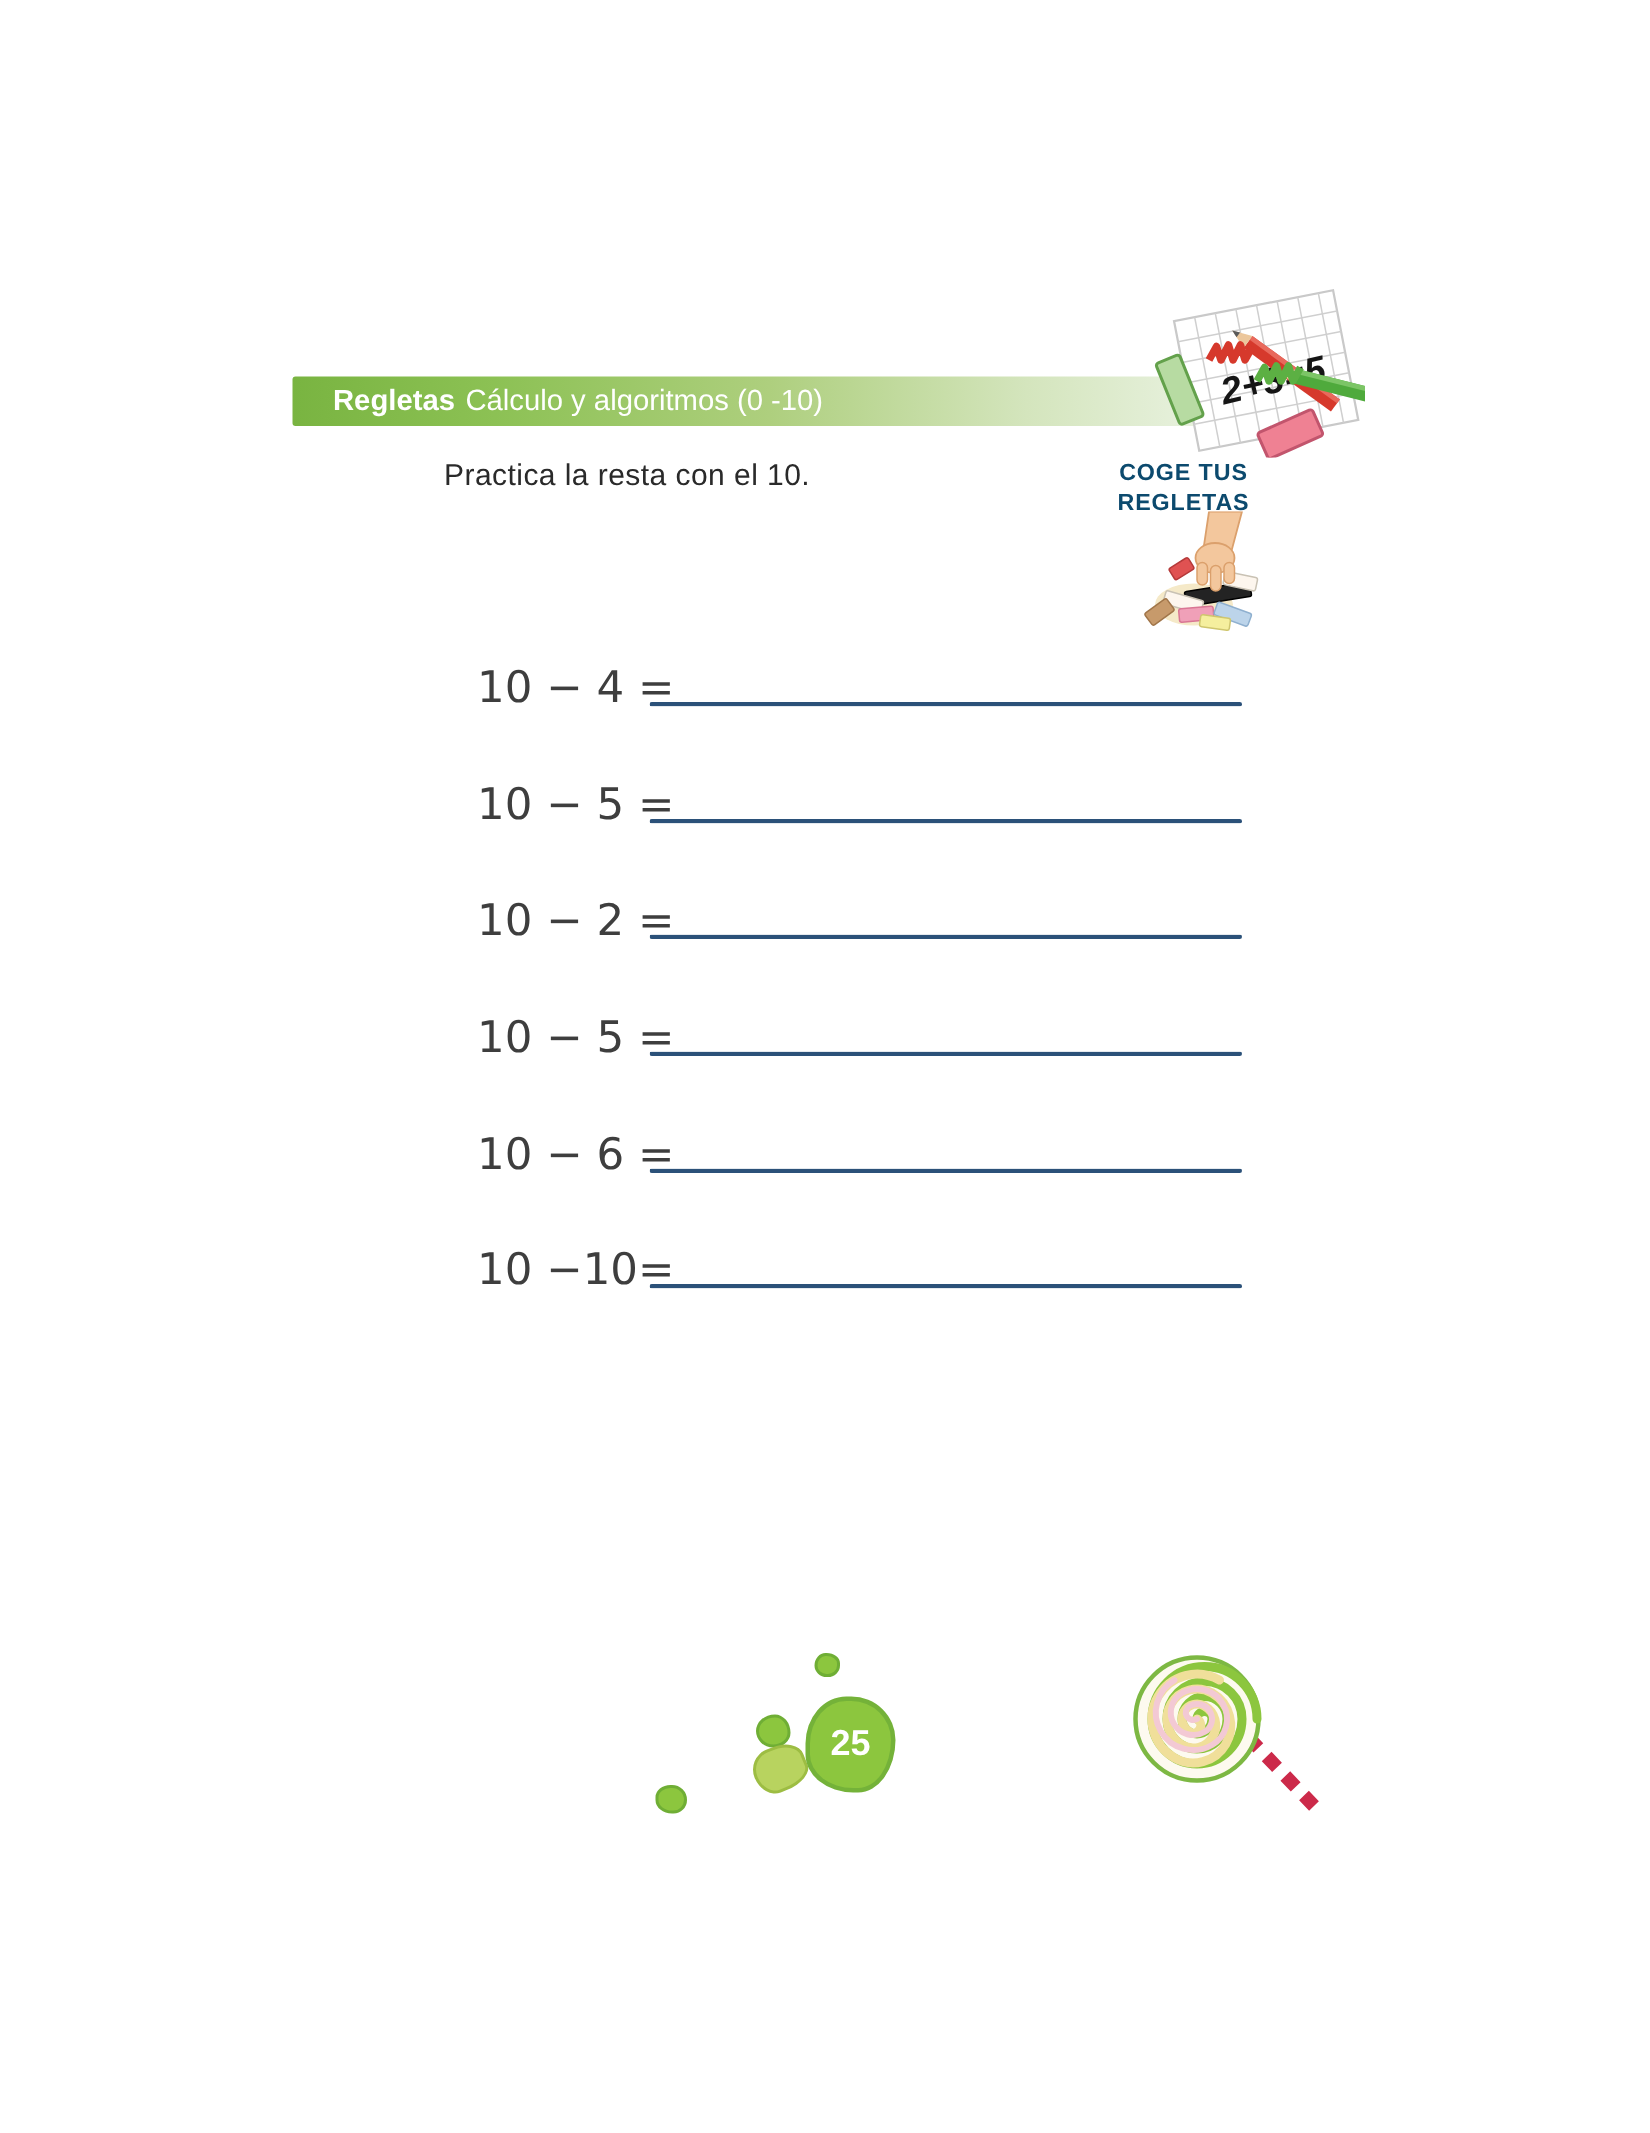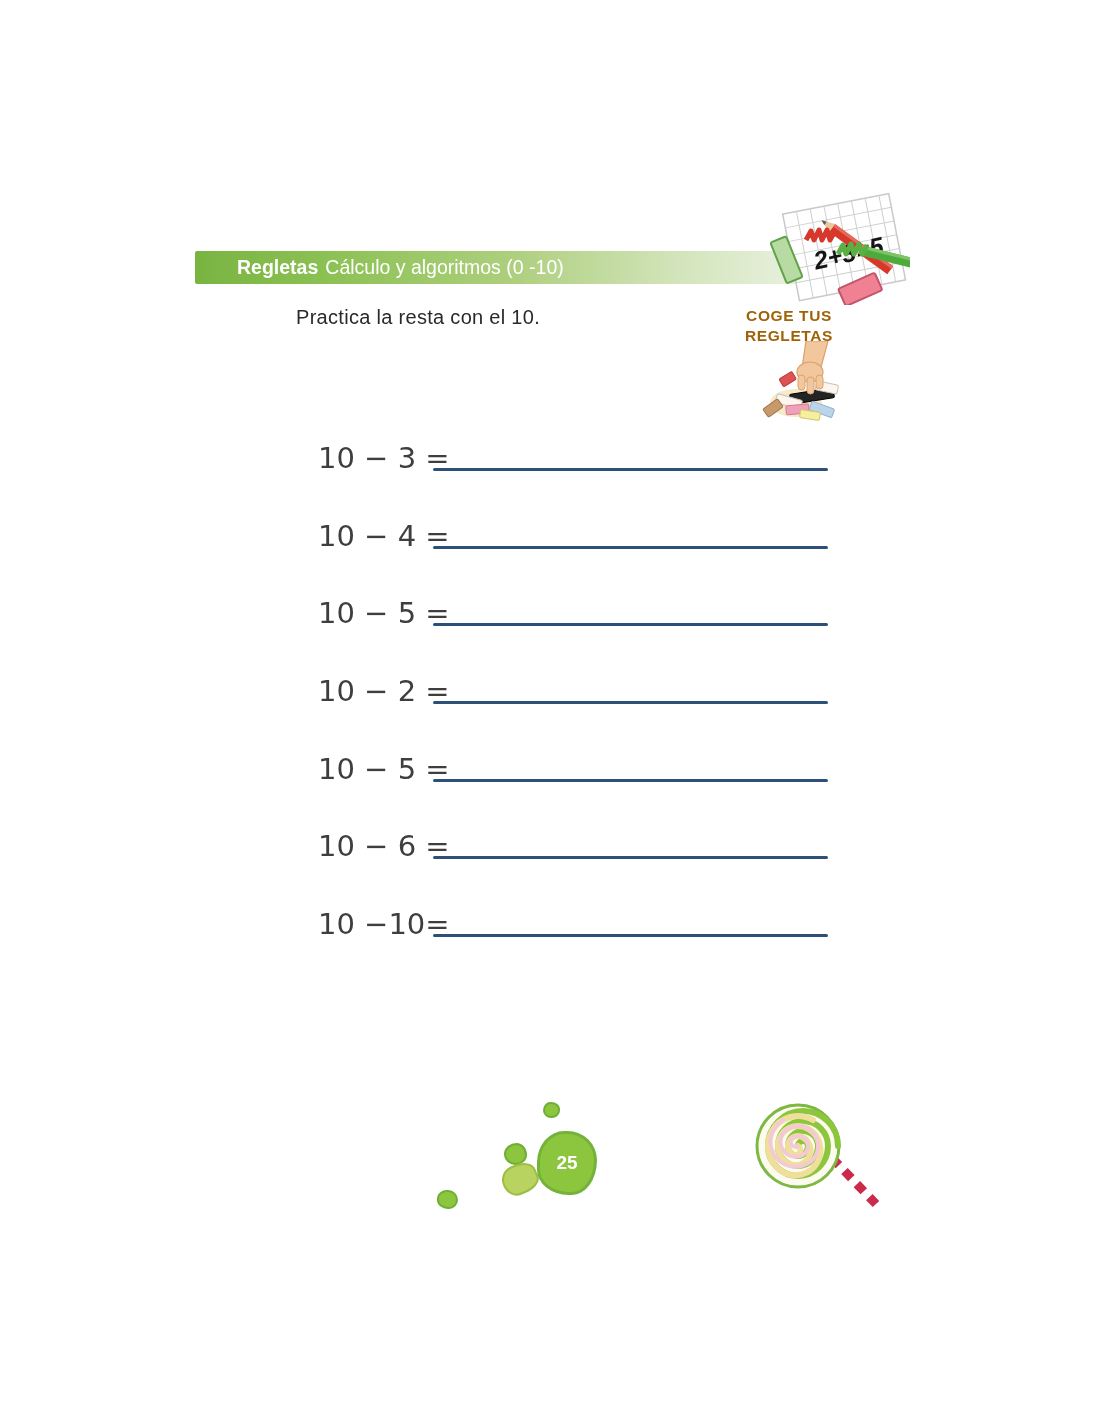--- a/index.html
+++ b/index.html
@@ -3,54 +3,54 @@
 <meta charset="utf-8">
 <style>
   html,body{margin:0;padding:0;background:#ffffff;}
   #page{position:relative;width:1100px;height:1422px;background:#ffffff;overflow:hidden;
         font-family:"Liberation Sans",sans-serif;}
 
   
   .header-bar{position:absolute;left:195px;top:251px;width:612px;height:33px;
       background:linear-gradient(90deg,#79b441 0%,#8cc154 22%,#aecf7e 52%,#d4e5bd 80%,#e9f2e0 100%);
       border-radius:2px;display:flex;align-items:center;}
-  .header-title{padding-left:42px;font-size:19.5px;color:#ffffff;white-space:nowrap;
+  .header-title{padding-left:27px;font-size:19.5px;color:#ffffff;white-space:nowrap;
       font-family:"Liberation Sans",sans-serif;}
   .header-title .bold{font-weight:700;margin-right:7px;}
 
   
   .corner-art{position:absolute;left:768px;top:190px;width:142px;height:115px;}
 
   
   .instruction{position:absolute;left:296px;top:306px;font-size:20px;color:#2a2a2a;
       letter-spacing:0.3px;text-align:right;}
 
   
   .callout{position:absolute;left:733px;top:306px;width:112px;text-align:center;
-      font-weight:700;font-size:15.5px;line-height:1.28;color:#a16207;letter-spacing:0.6px;}
+      font-weight:700;font-size:15.5px;line-height:1.28;color:#0c4a6e;letter-spacing:0.6px;}
   .hand-art{position:absolute;left:750px;top:341px;width:100px;height:86px;}
 
   
   .exercises{position:absolute;left:318px;top:437px;width:510px;}
   .ex-row{display:flex;align-items:flex-end;height:36px;margin-bottom:41.7px;}
   .ex-label{width:115px;font-family:"DejaVu Sans",sans-serif;font-size:29px;
       color:#3e3e3e;line-height:1;white-space:nowrap;}
   .ex-line{flex:1;border-bottom:3px solid #2b5179;margin-bottom:2px;border-radius:2px;}
 
   
   .blob{position:absolute;background:#8cc63e;border:2px solid #6fae35;}
   .blob.b1{left:543px;top:1102px;width:13px;height:12px;border-radius:45% 55% 50% 50%/55% 45% 50% 50%;}
   .blob.b2{left:504px;top:1143px;width:19px;height:18px;border-radius:55% 45% 50% 50%/50% 55% 45% 50%;}
   .blob.b5{left:437px;top:1190px;width:17px;height:15px;border-radius:50% 50% 45% 55%/45% 55% 50% 50%;}
   .blob.light{left:502px;top:1164px;width:32px;height:26px;background:#b8d35f;border-color:#9dbd43;
       border-radius:45% 55% 60% 40%/55% 45% 40% 60%;transform:rotate(-22deg);}
   .badge{position:absolute;left:537px;top:1131px;width:54px;height:58px;background:#8cc63e;
       border:3px solid #74b239;border-radius:48% 52% 44% 56%/52% 48% 58% 42%;
       display:flex;align-items:center;justify-content:center;}
-  .badge span{color:#ffffff;font-weight:700;font-size:19px;font-family:"Liberation Sans",sans-serif;}
+  .badge span{color:#ffffff;font-weight:700;font-size:24px;font-family:"Liberation Sans",sans-serif;}
   .lollipop{position:absolute;left:746px;top:1100px;width:142px;height:118px;}
 </style>
 </head>
 <body>
 
 <div id="page">
 
   <div class="header-bar">
     <div class="header-title">
       <span class="bold">Regletas</span><span>Cálculo y algoritmos (0 -10)</span>
@@ -121,24 +121,20 @@
       <polygon points="56,0 78,0 70,30 52,27" fill="#f3c79d" stroke="#dba06c" stroke-width="1.2"></polygon>
       <ellipse cx="60" cy="31" rx="13" ry="10" fill="#f3c79d" stroke="#dba06c" stroke-width="1.2"></ellipse>
       <rect x="48" y="34" width="7" height="15" rx="3.5" fill="#f3c79d" stroke="#dba06c"></rect>
       <rect x="57" y="36" width="7" height="17" rx="3.5" fill="#f3c79d" stroke="#dba06c"></rect>
       <rect x="66" y="34" width="7" height="14" rx="3.5" fill="#f3c79d" stroke="#dba06c"></rect>
     </g>
   </svg>
 
   <div class="exercises">
     <div class="ex-row">
-      <span class="ex-label">10 − 3 =</span>
-      <span class="ex-line"></span>
-    </div>
-    <div class="ex-row">
       <span class="ex-label">10 − 4 =</span>
       <span class="ex-line"></span>
     </div>
     <div class="ex-row">
       <span class="ex-label">10 − 5 =</span>
       <span class="ex-line"></span>
     </div>
     <div class="ex-row">
       <span class="ex-label">10 − 2 =</span>
       <span class="ex-line"></span>

